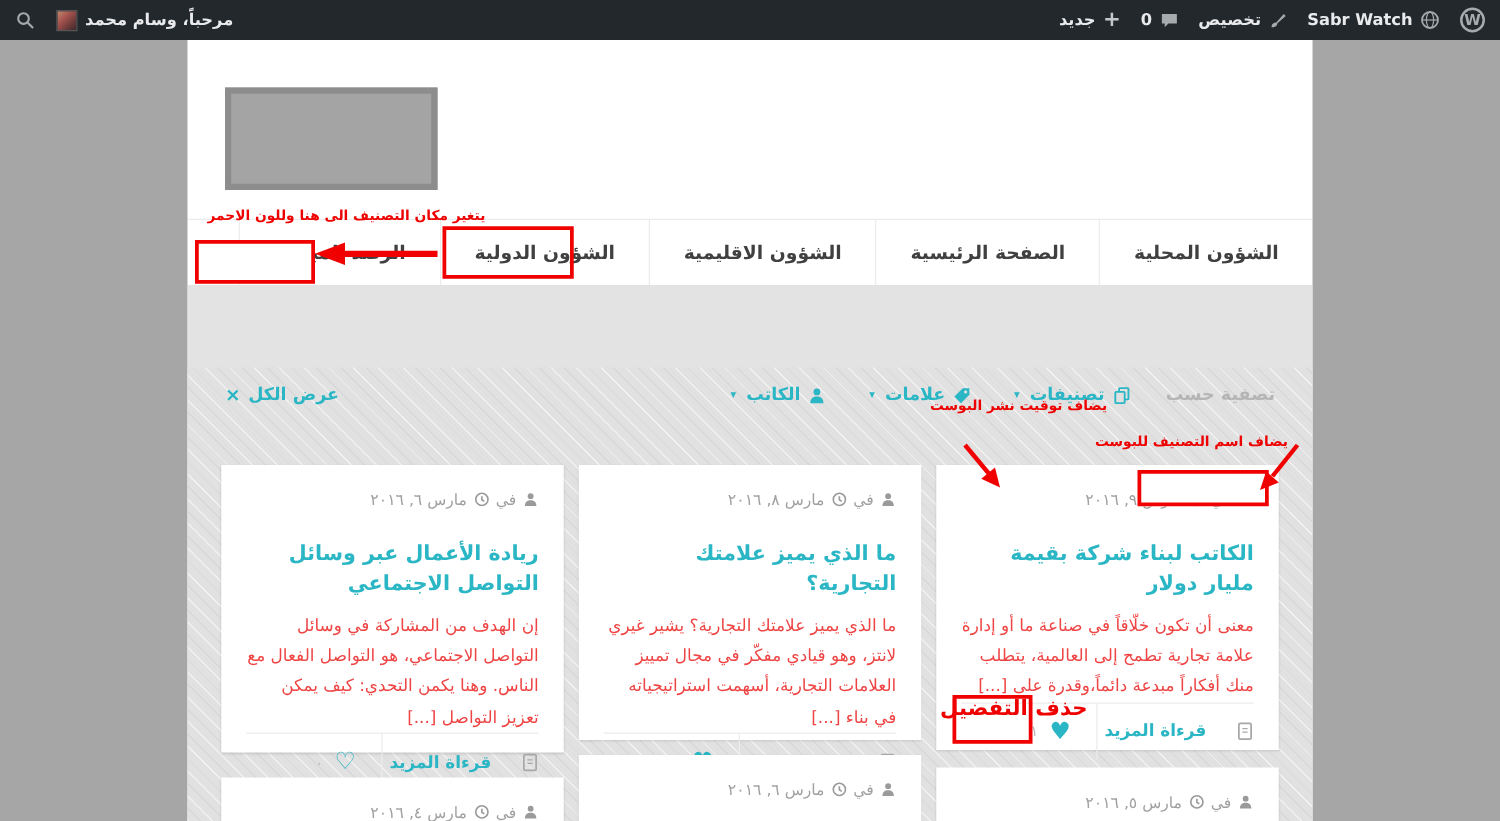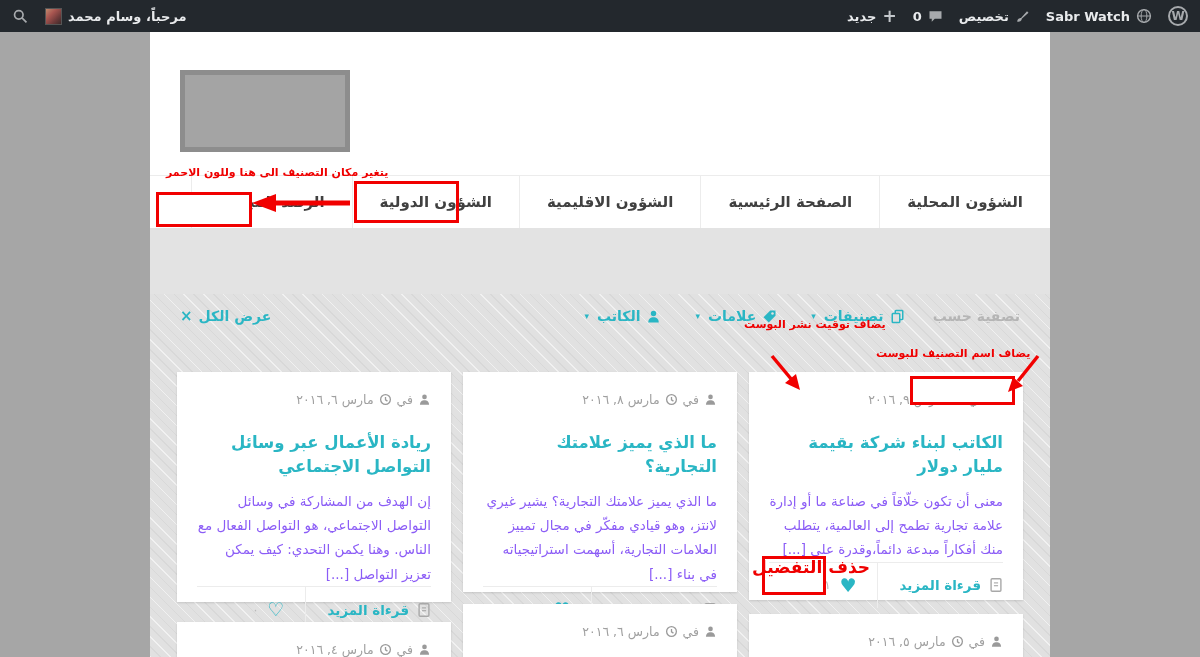--- a/index.html
+++ b/index.html
@@ -74,27 +74,27 @@
     padding:16px 20px 0; display:flex; flex-direction:column;
   }
   .card.partial{ height:220px; }
   .col-a .card.full{ height:228px; } .col-a .card.partial{ margin-top:14px; }
   .col-b .card.full{ height:220px; } .col-b .card.partial{ margin-top:12px; }
   .col-c .card.full{ height:230px; } .col-c .card.partial{ margin-top:20px; }
 
   .meta{ display:flex; align-items:center; gap:5px; color:#a0a0a0; font-size:12.5px; margin:4px 0 8px; }
   .meta svg{ flex:none; }
   .card-title{ color:#2ab6c4; font-size:16.5px; font-weight:bold; line-height:1.45; margin:16px 0 10px; }
-  .excerpt{ color:#8b5cf6; font-size:13.5px; line-height:1.8; }
+  .excerpt{ color:#ef4444; font-size:13.5px; line-height:1.8; }
   .card-footer{
     margin-top:auto; border-top:1px solid #ececec;
     display:flex; align-items:stretch; min-height:46px;
   }
   .read-more{
-    flex:0 0 54%; display:flex; align-items:center; gap:8px;
+    flex:0 0 54%; display:flex; align-items:center; gap:24px;
     color:#2ab6c4; font-weight:bold; font-size:13.5px;
     border-left:1px solid #ececec; cursor:pointer;
   }
   .likes{ display:flex; align-items:center; gap:9px; padding-right:20px; cursor:pointer; }
   .heart{ color:#2ab6c4; font-size:19px; line-height:1; }
   .like-count{ color:#b9b9b9; font-size:12px; }
 
   
   .anno{ position:absolute; inset:0; z-index:100; pointer-events:none; }
   .anno-note{

